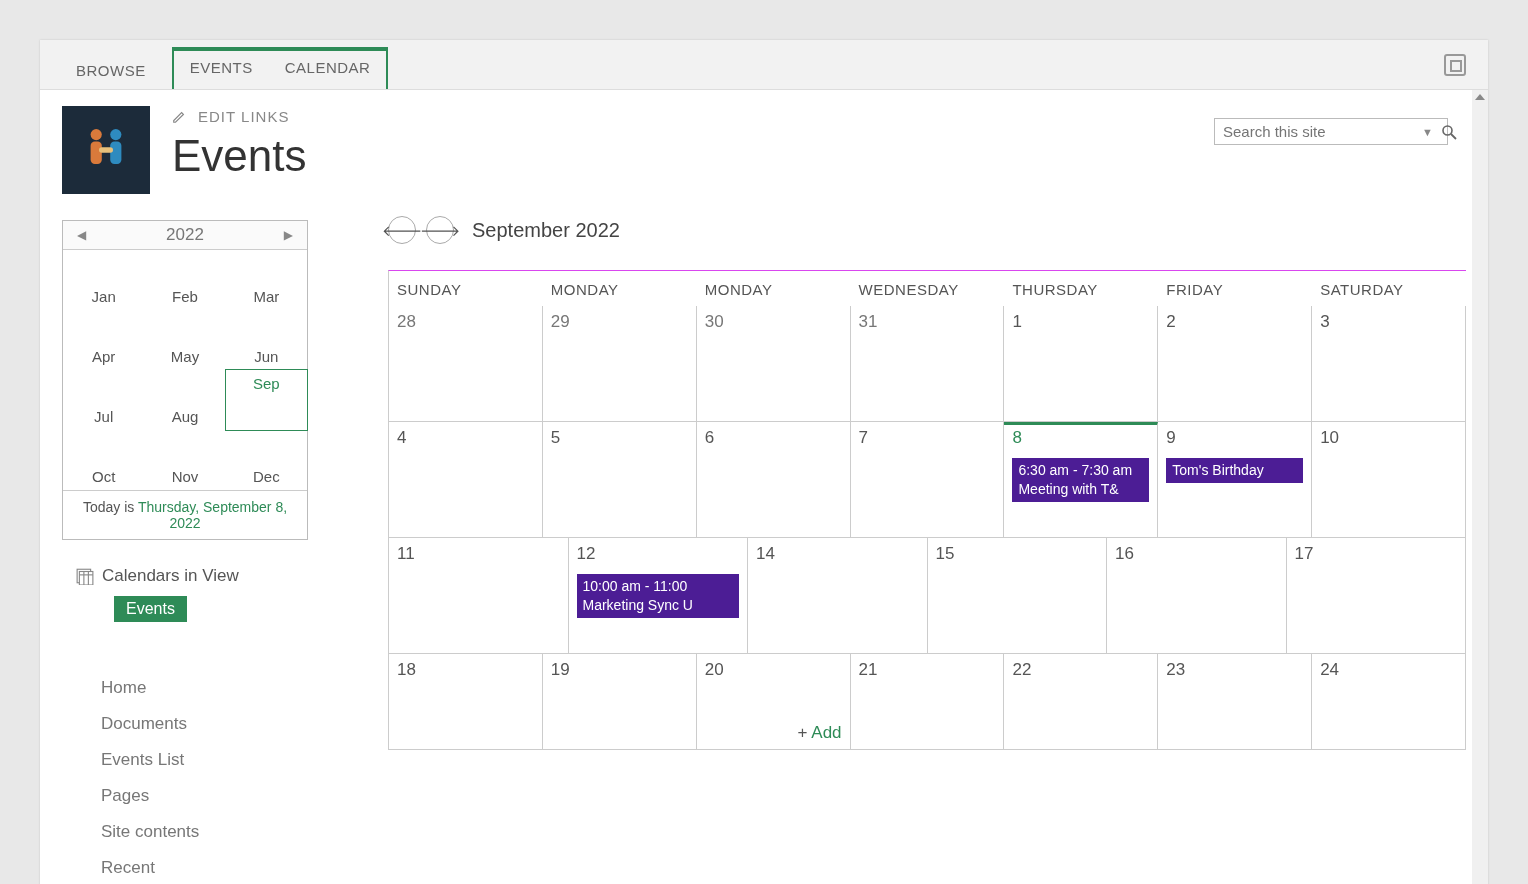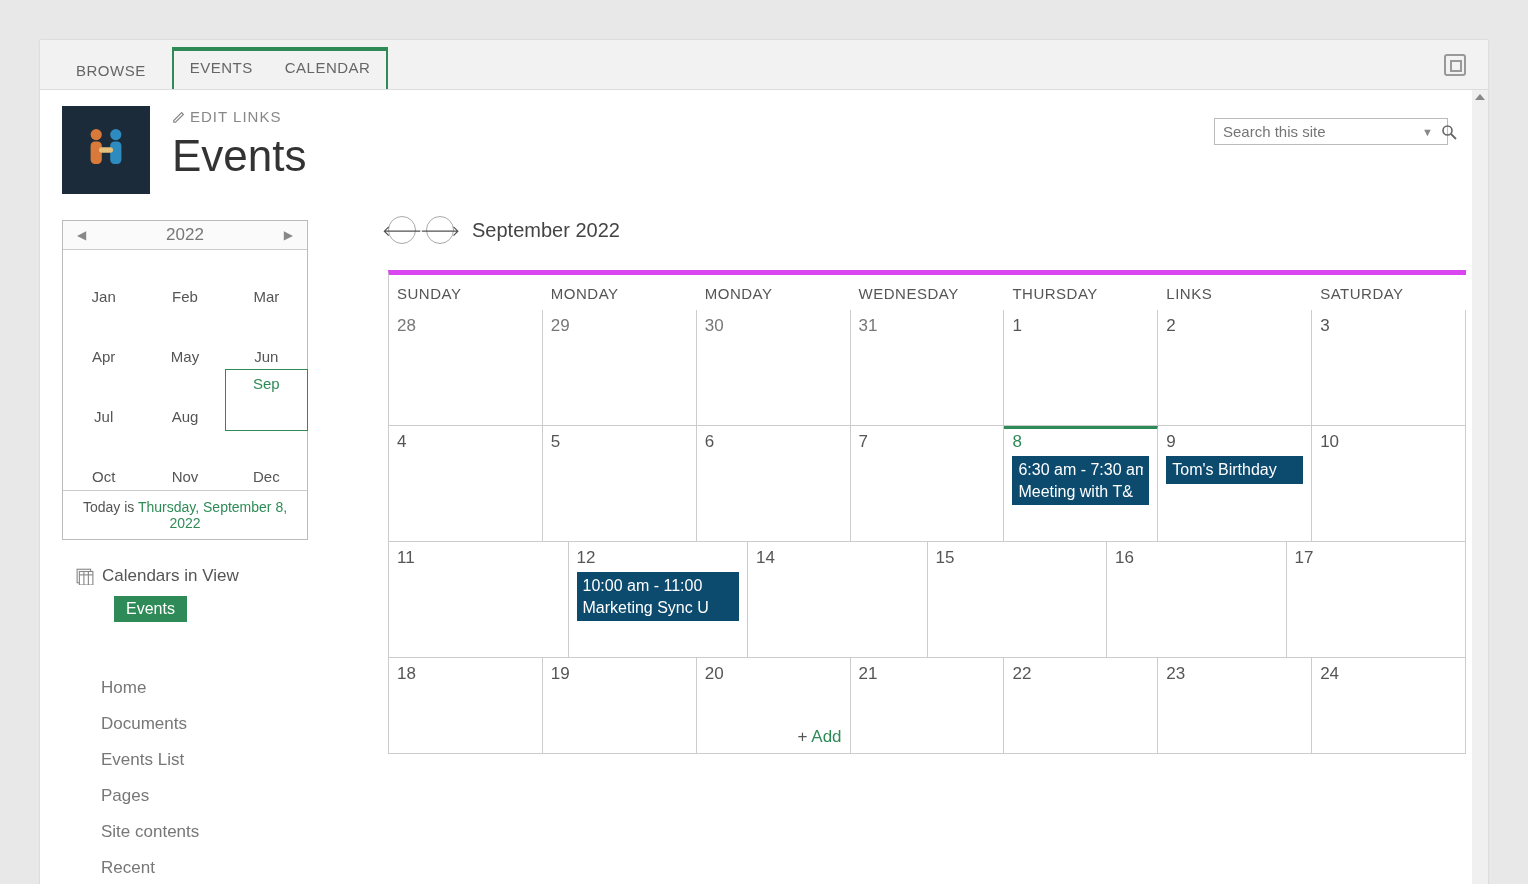--- a/index.html
+++ b/index.html
@@ -96,21 +96,21 @@
     width: 88px;
     height: 88px;
     background: #1c2b3a;
     display:flex;
     align-items:center;
     justify-content:center;
   }
   .logo-box svg { width:56px; height:56px; }
   .page-header { flex: 1; }
   .edit-links {
-    display:flex; align-items:center; gap:4px;
+    display:flex; align-items:center; gap:12px;
     font-size:15px; color:#888; letter-spacing:1px;
     margin-top:2px; margin-bottom:6px; cursor:pointer;
   }
   .edit-links svg { width:14px; height:14px; }
   .page-title {
     font-size: 44px;
     font-weight: 300;
     color: #333;
   }
   
@@ -212,21 +212,21 @@
     margin-bottom: 26px;
   }
   .nav-circle {
     width:28px; height:28px; border:1px solid #aaa; border-radius:50%;
     display:flex;align-items:center;justify-content:center;
     font-size:15px; color:#555; cursor:pointer;
   }
   .cal-title { font-size:20px; color:#444; margin-left:8px; }
   
   .cal-grid {
-    border-top:5px solid #d946ef;
+    border-top:1px solid #d946ef;
     border-left:1px solid #ccc;
   }
   .cal-row { display:flex; }
   .cal-dow, .cal-cell {
     flex: 1 1 0;
     min-width: 0;
   }
   .cal-dow {
     padding: 10px 8px 8px 8px;
     font-size: 15px;
@@ -240,23 +240,23 @@
     height: 116px;
     padding: 6px 8px;
     position:relative;
     overflow:hidden;
   }
   .cal-cell.outside .daynum { color:#777; }
   .cal-cell .daynum { font-size:17px; color:#555; }
   .cal-cell.today { border-top:3px solid #2e8b57; padding-top:3px; }
   .cal-cell.today .daynum { color:#2e8b57; }
   .event-chip {
-    background:#0c4a6e; color:#fff;
-    font-size:16px; line-height:1.35;
-    padding:3px 6px; margin-top:4px;
+    background:#4c1d95; color:#fff;
+    font-size:14px; line-height:1.35;
+    padding:3px 6px; margin-top:10px;
     white-space:normal; overflow:hidden;
     cursor:pointer;
   }
   .event-chip .ev-line { white-space:nowrap; overflow:hidden; }
   .add-link {
     position:absolute; right:8px; bottom:6px;
     color:#2e8b57; font-size:17px; cursor:pointer;
     display:flex; align-items:center; gap:4px;
   }
   .cal-cell.short { height: 96px; }
@@ -371,21 +371,21 @@
         <div class="cal-title">September 2022</div>
       </div>
 
       <div class="cal-grid" id="cal-grid">
           <div class="cal-row">
             <div class="cal-dow">SUNDAY</div>
             <div class="cal-dow">MONDAY</div>
             <div class="cal-dow">MONDAY</div>
             <div class="cal-dow">WEDNESDAY</div>
             <div class="cal-dow">THURSDAY</div>
-            <div class="cal-dow">LINKS</div>
+            <div class="cal-dow">FRIDAY</div>
             <div class="cal-dow">SATURDAY</div>
           </div>
           <div class="cal-row">
             <div class="cal-cell outside">
               <div class="daynum">28</div>
             </div>
             <div class="cal-cell outside">
               <div class="daynum">29</div>
             </div>
             <div class="cal-cell outside">

